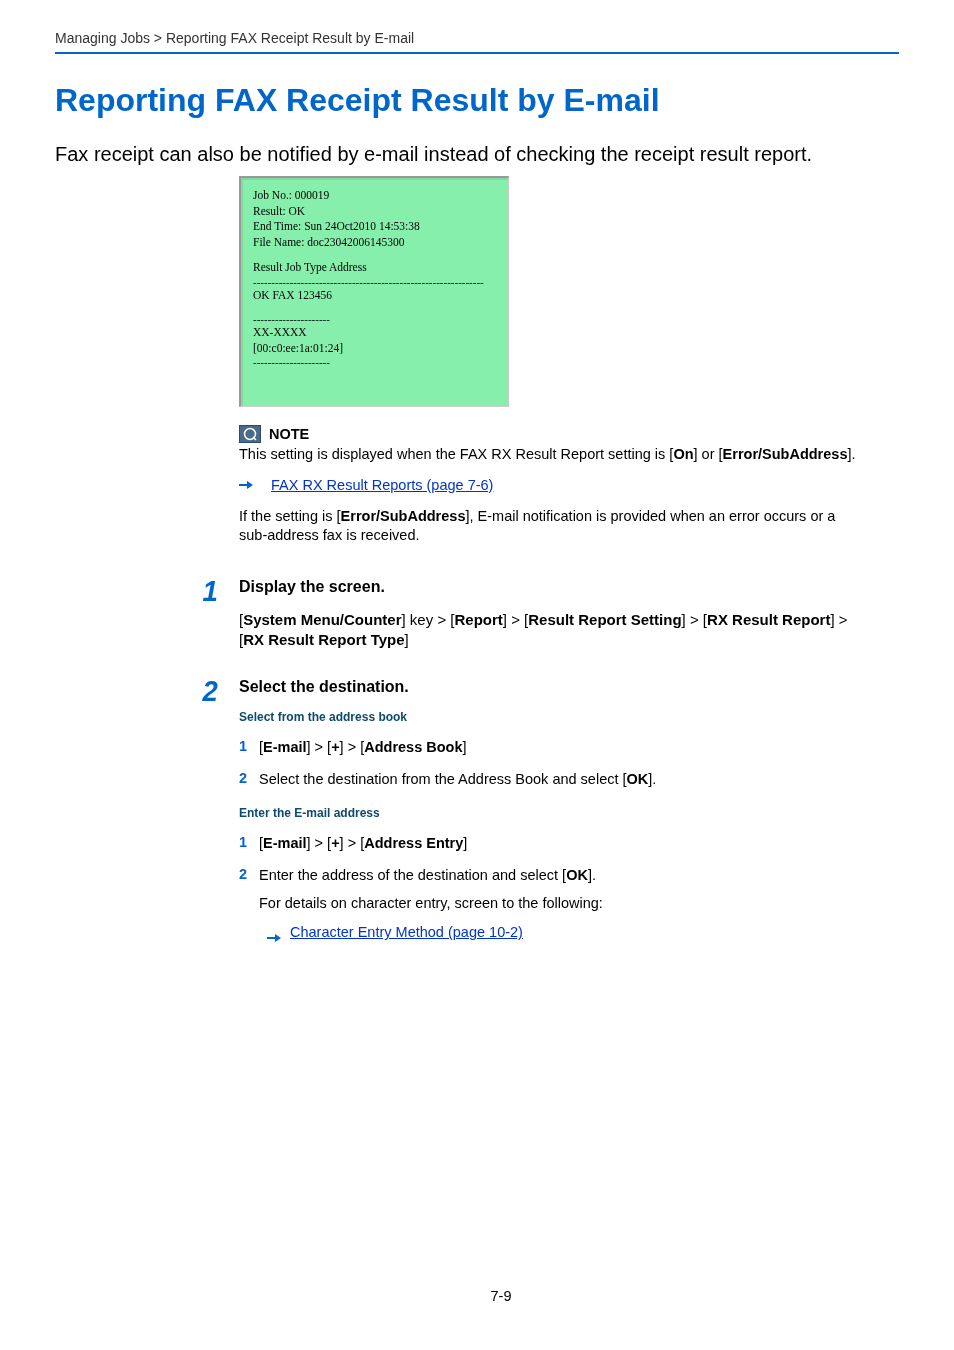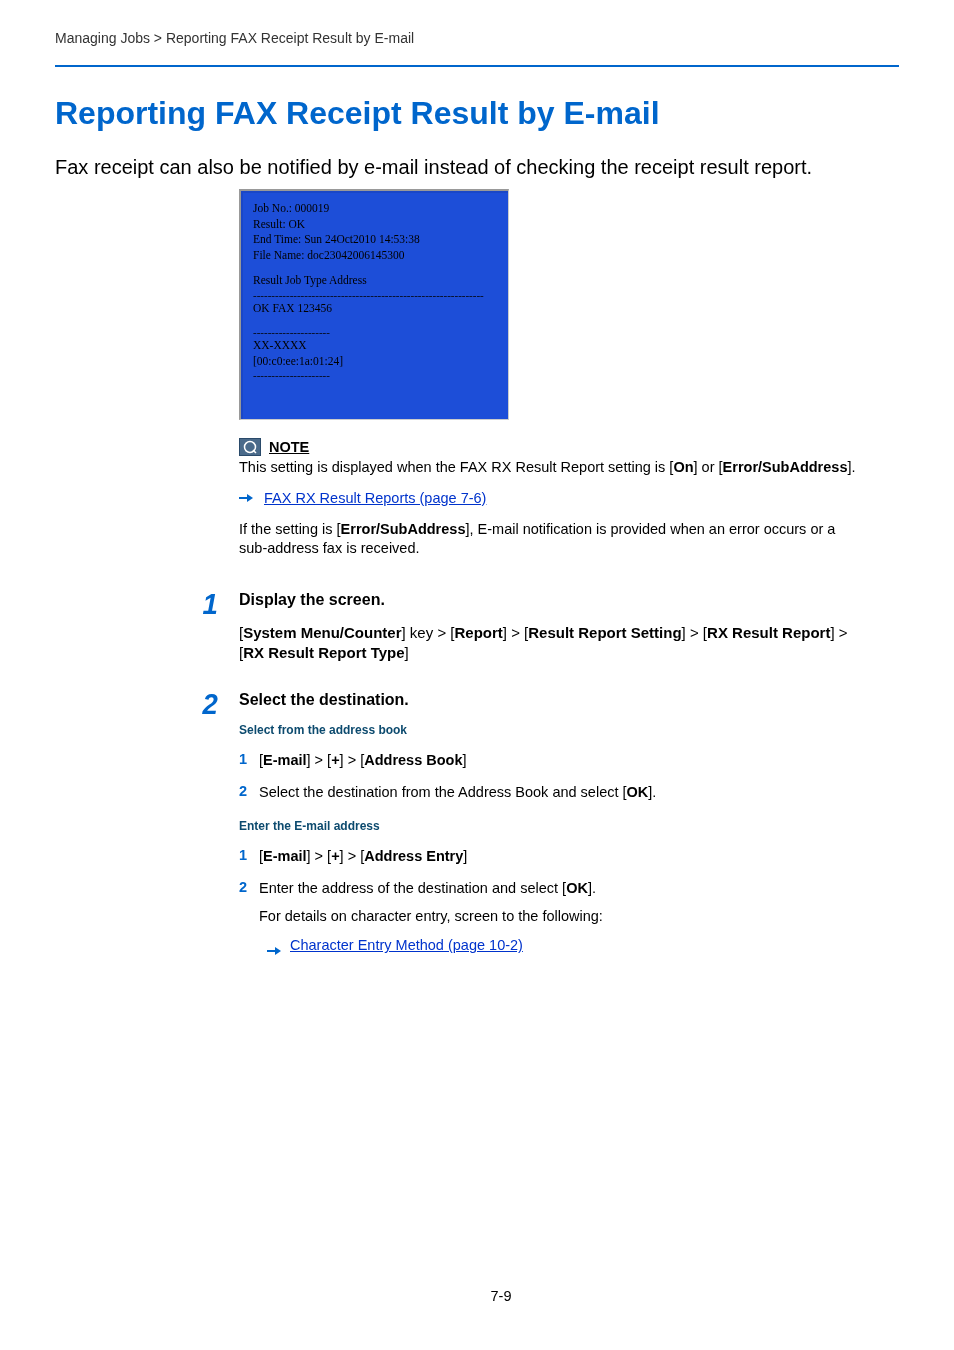--- a/index.html
+++ b/index.html
@@ -10,21 +10,21 @@
       height: 1350px;
       position: relative;
       color: #000;
     }
     .page {
       padding: 30px 55px 0 55px;
     }
     .breadcrumb {
       font-size: 14px;
       color: #333;
-      padding-bottom: 19px;
+      padding-bottom: 6px;
       border-bottom: 2px solid #0066cc;
       margin-bottom: 28px;
     }
     .title {
       font-size: 32px;
       font-weight: bold;
       color: #0066cc;
       margin-bottom: 24px;
     }
     .intro {
@@ -33,21 +33,21 @@
       margin-bottom: 10px;
     }
     .email-sample {
       margin-left: 184px;
       width: 270px;
       border-left: 2px solid #999;
       border-top: 2px solid #999;
       border-right: 1px solid #ccc;
       border-bottom: 1px solid #ccc;
       padding: 10px 12px 38px 12px;
-      background: #1d4ed8;
+      background: #86efac;
       margin-bottom: 18px;
       position: relative;
     }
     .email-sample::before {
       content: "";
       position: absolute;
       top: 0; left: 0; right: 0; bottom: 0;
       box-shadow: inset 2px 2px 0 rgba(0,0,0,0.08);
       pointer-events: none;
     }
@@ -80,32 +80,31 @@
       border: 1px solid #2a4a6a;
       display: flex;
       align-items: center;
       justify-content: center;
       position: relative;
     }
     .note-icon svg { width: 14px; height: 14px; }
     .note-label {
       font-weight: bold;
       font-size: 14.5px;
-      text-decoration: underline;
     }
     .note-body {
       font-size: 14.5px;
       line-height: 1.35;
       margin-bottom: 12px;
     }
     .bold { font-weight: bold; }
     .link-row {
       display: flex;
       align-items: center;
-      gap: 11px;
+      gap: 18px;
       margin: 4px 0 14px 0;
     }
     .arrow-icon {
       width: 14px;
       height: 10px;
       flex-shrink: 0;
     }
     .link {
       color: #0033cc;
       text-decoration: underline;

